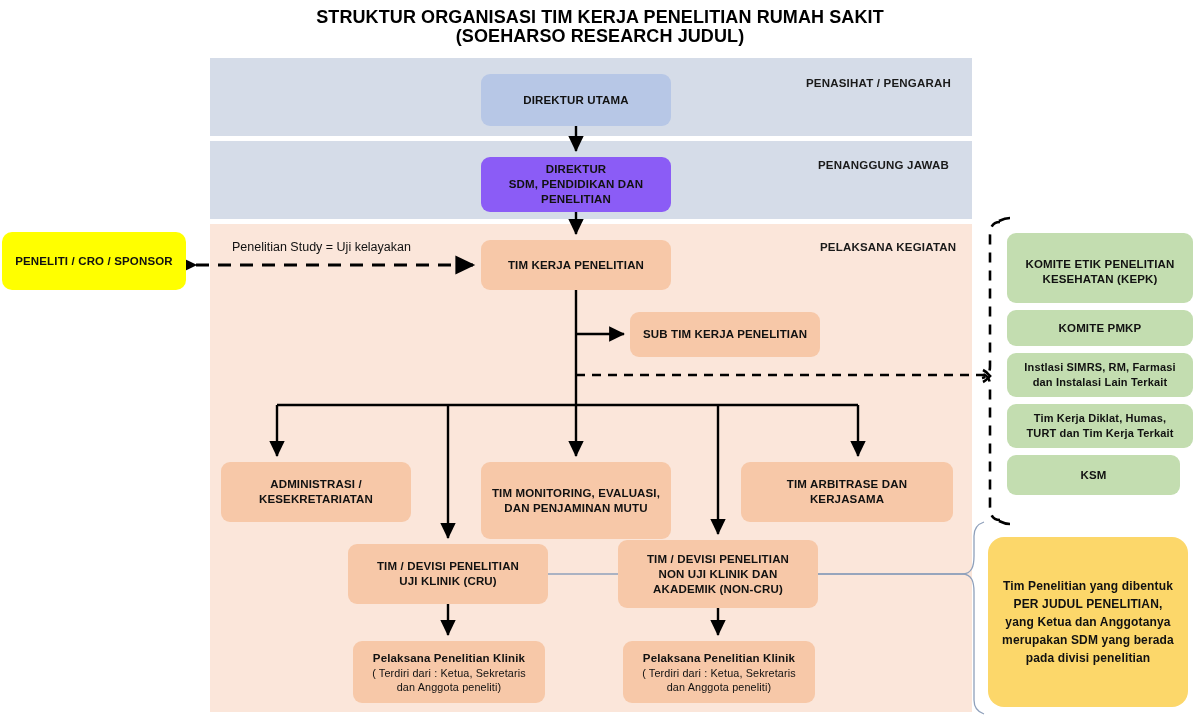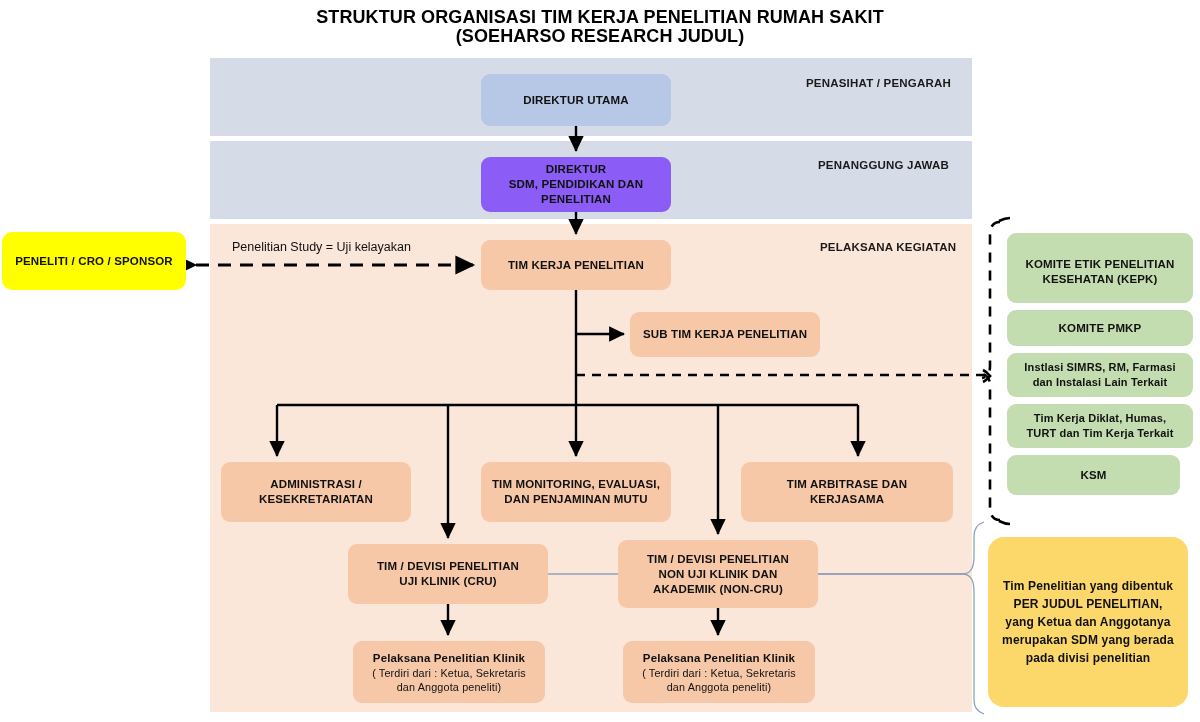--- a/index.html
+++ b/index.html
@@ -50,21 +50,21 @@
   .box-green{background:#c3ddb0;}
   .box-yellow{background:#ffff00;border-radius:10px;}
   .box-amber{background:#fcd76a;border-radius:16px;}
 
   #box-dirut{left:481px;top:74px;width:190px;height:52px;}
   #box-dir-sdm{left:481px;top:157px;width:190px;height:55px;}
   #box-tim-kerja{left:481px;top:240px;width:190px;height:50px;}
   #box-sub-tim{left:630px;top:312px;width:190px;height:45px;}
 
   #box-admin{left:221px;top:462px;width:190px;height:60px;}
-  #box-monev{left:481px;top:462px;width:190px;height:60px;}
+  #box-monev{left:481px;top:462px;width:190px;height:77px;}
   #box-arbitrase{left:741px;top:462px;width:212px;height:60px;}
 
   #box-cru{left:348px;top:544px;width:200px;height:60px;}
   #box-noncru{left:618px;top:540px;width:200px;height:68px;}
 
   #box-pel-1{left:353px;top:641px;width:192px;height:62px;}
   #box-pel-2{left:623px;top:641px;width:192px;height:62px;}
   .pel-main{font-size:11.5px;font-weight:bold;display:block;}
   .pel-sub{font-size:10.8px;font-weight:normal;display:block;line-height:14px;}
   .pel-inner{display:block;}

